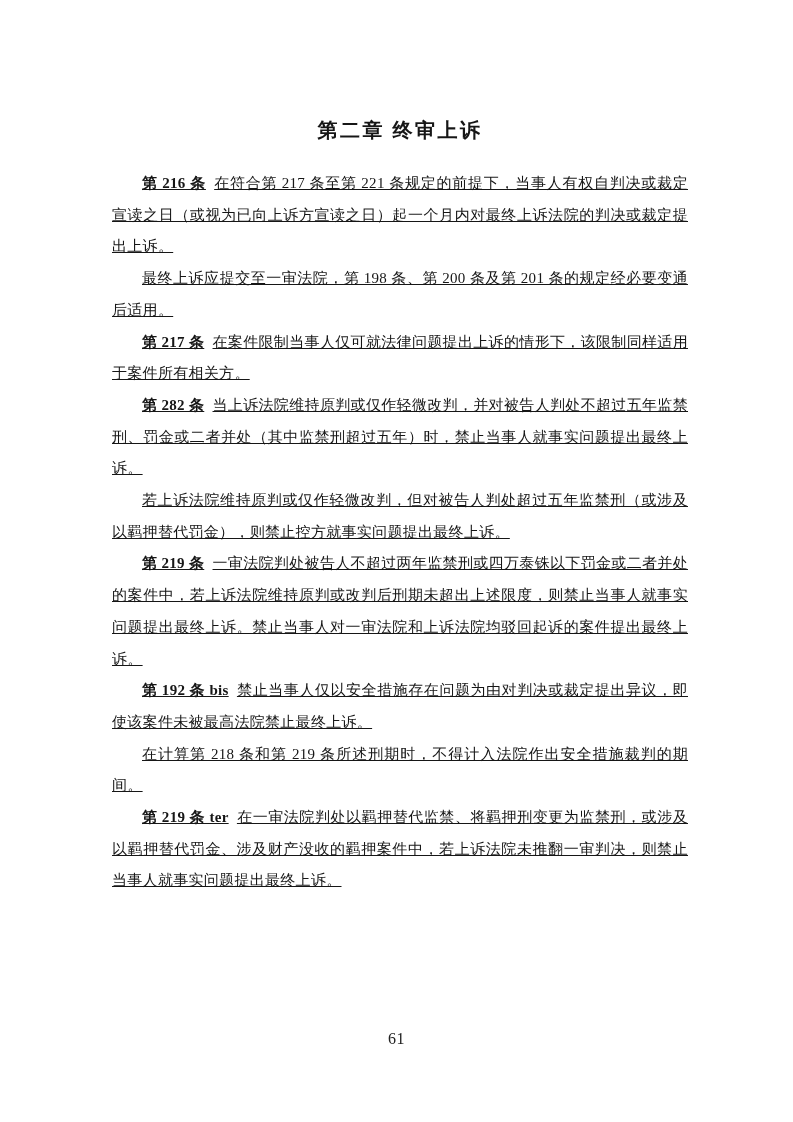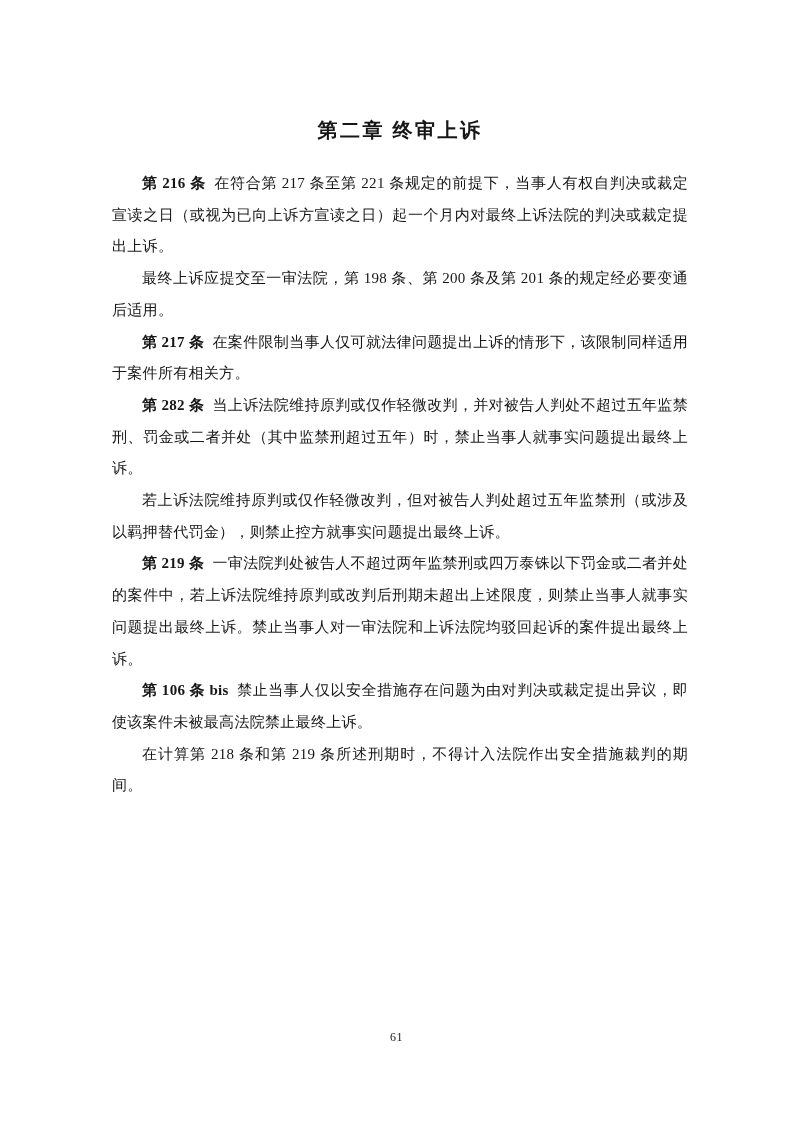--- a/index.html
+++ b/index.html
@@ -33,38 +33,39 @@
     font-weight: 700;
     text-align: center;
     letter-spacing: 2.5px;
   }
   .doc-body {
     margin-top: 26px;
     font-size: 15px;
     line-height: 31.7px;
     text-align: justify;
     letter-spacing: 0.3px;
+    text-decoration: underline;
   }
   .doc-body p {
     margin: 0;
     text-indent: 2em;
   }
   .article-lead {
     font-weight: 700;
   }
   .article-lead:not(:empty) {
     margin-right: 0.55em;
   }
   .page-number {
     position: absolute;
     left: 0;
     right: 0;
     top: 1030px;
     text-align: center;
-    font-size: 12px;
+    font-size: 16px;
     color: #222222;
     letter-spacing: 0.5px;
   }
 </style>
 </head>
 <body>
 
 <div class="page">
 
   <h1 class="chapter-title">第二章 终审上诉</h1>
@@ -77,23 +78,24 @@
     <p><span>最终上诉应提交至一审法院，第 198 条、第 200 条及第 201 条的规定经必要变通后适用。</span></p>
 
     <p><span class="article-lead">第 217 条</span><span>在案件限制当事人仅可就法律问题提出上诉的情形下，该限制同样适用于案件所有相关方。</span></p>
 
     <p><span class="article-lead">第 282 条</span><span>当上诉法院维持原判或仅作轻微改判，并对被告人判处不超过五年监禁刑、罚金或二者并处（其中监禁刑超过五年）时，禁止当事人就事实问题提出最终上诉。</span></p>
 
     <p><span>若上诉法院维持原判或仅作轻微改判，但对被告人判处超过五年监禁刑（或涉及以羁押替代罚金），则禁止控方就事实问题提出最终上诉。</span></p>
 
     <p><span class="article-lead">第 219 条</span><span>一审法院判处被告人不超过两年监禁刑或四万泰铢以下罚金或二者并处的案件中，若上诉法院维持原判或改判后刑期未超出上述限度，则禁止当事人就事实问题提出最终上诉。禁止当事人对一审法院和上诉法院均驳回起诉的案件提出最终上诉。</span></p>
 
-    <p><span class="article-lead">第 106 条 bis</span><span>禁止当事人仅以安全措施存在问题为由对判决或裁定提出异议，即使该案件未被最高法院禁止最终上诉。</span></p>
+    <p><span class="article-lead">第 192 条 bis</span><span>禁止当事人仅以安全措施存在问题为由对判决或裁定提出异议，即使该案件未被最高法院禁止最终上诉。</span></p>
 
     <p><span>在计算第 218 条和第 219 条所述刑期时，不得计入法院作出安全措施裁判的期间。</span></p>
 
+    <p><span class="article-lead">第 219 条 ter</span><span>在一审法院判处以羁押替代监禁、将羁押刑变更为监禁刑，或涉及以羁押替代罚金、涉及财产没收的羁押案件中，若上诉法院未推翻一审判决，则禁止当事人就事实问题提出最终上诉。</span></p>
 
 
   </div>
 
   <div class="page-number">61</div>
 
 </div>
 
 </body></html>

